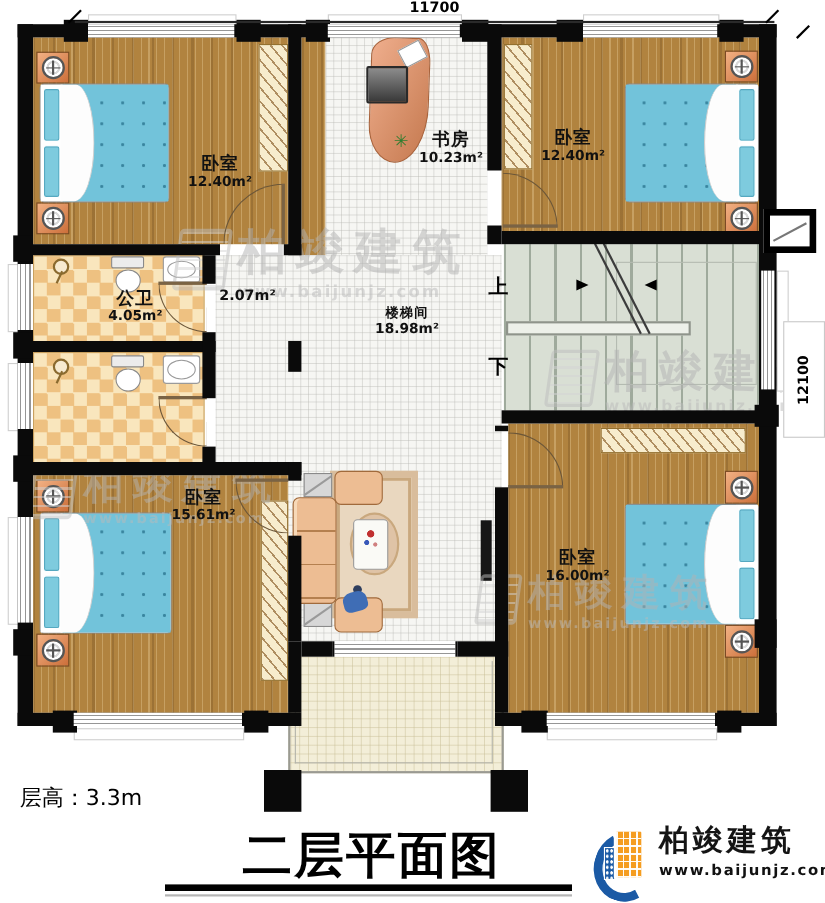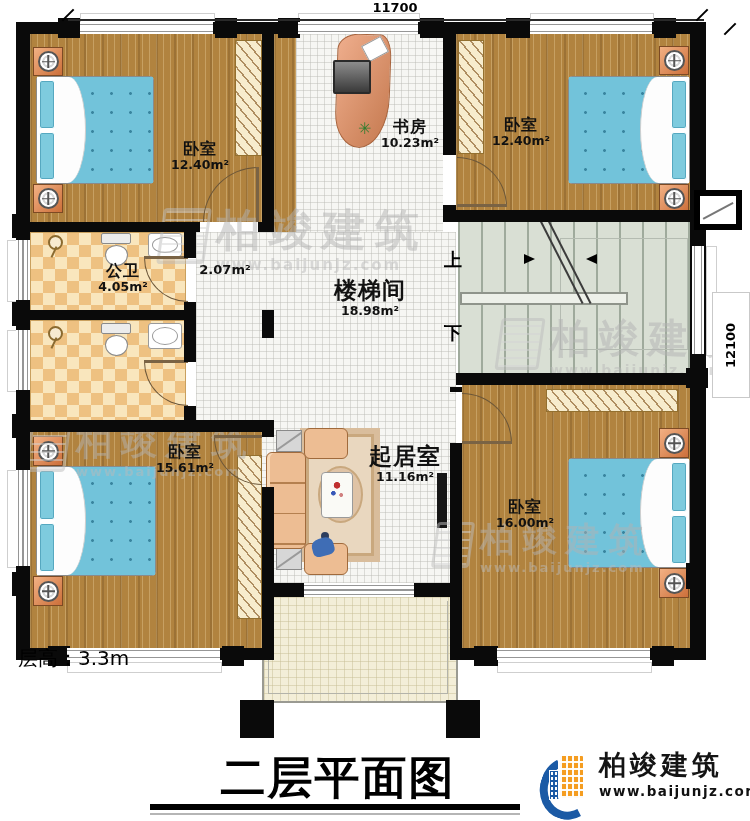--- a/index.html
+++ b/index.html
@@ -78,23 +78,23 @@
   .tv{position:absolute;z-index:16;background:#161616;}
   .handrail{position:absolute;z-index:16;background:#edf0e9;border:2px solid #8f948b;box-sizing:border-box;}
   .breakline{position:absolute;z-index:16;width:2px;background:#3c3c3c;transform-origin:top left;}
   .arrE{position:absolute;z-index:17;width:0;height:0;border-top:5px solid transparent;border-bottom:5px solid transparent;border-left:11px solid #000;}
   .arrW{position:absolute;z-index:17;width:0;height:0;border-top:5px solid transparent;border-bottom:5px solid transparent;border-right:11px solid #000;}
   .landingbox{position:absolute;z-index:15;border:1px solid #b4bbb1;}
   .flue{position:absolute;z-index:43;border:6px solid #000;background:#fff;}
   .flue::after{content:"";position:absolute;left:1px;top:14px;width:34px;height:1.5px;background:#777;transform:rotate(-28deg);}
   
   .rlabel{position:absolute;z-index:50;text-align:center;color:#111;line-height:1.15;}
-  .rlabel .nm{font-size:16px;font-weight:700;letter-spacing:1px;font-family:Liberation Serif, serif;}
+  .rlabel .nm{font-size:16px;font-weight:700;letter-spacing:1px;}
   .rlabel .ar{font-size:12.5px;font-weight:700;}
-  .rlabel.big .nm{font-size:23px;}
+  .rlabel.big .nm{font-size:12px;}
   .updown{position:absolute;z-index:50;font-size:18px;font-weight:700;color:#000;}
   
   .dimline{position:absolute;background:#2a2a2a;z-index:45;}
   .tick{position:absolute;width:16px;height:2px;background:#000;transform:rotate(-45deg);z-index:45;}
   .dimtext{position:absolute;z-index:46;font-size:13px;font-weight:600;color:#000;text-align:center;}
   .witbox{position:absolute;border:1px solid #c9c9c9;z-index:4;}
   .dimbox-r{position:absolute;border:1px solid #c9c9c9;background:#fff;z-index:44;display:flex;align-items:center;justify-content:center;}
   .dimbox-r span{transform:rotate(-90deg);font-size:13px;font-weight:600;white-space:nowrap;}
   
   .wm{position:absolute;z-index:25;display:flex;gap:8px;align-items:flex-start;opacity:.5;pointer-events:none;}
@@ -368,40 +368,36 @@
     <div class="ar" style="font-size:13px">2.07m²</div>
   </div>
   <div class="rlabel big" style="left:325px;top:278px;width:90px">
     <div class="nm">楼梯间</div>
     <div class="ar">18.98m²</div>
   </div>
   <div class="rlabel" style="left:140px;top:443px;width:90px">
     <div class="nm">卧室</div>
     <div class="ar">15.61m²</div>
   </div>
-  <div class="rlabel big" style="left:360px;top:444px;width:90px">
-    <div class="nm">起居室</div>
-    <div class="ar">11.16m²</div>
-  </div>
   <div class="rlabel" style="left:480px;top:498px;width:90px">
     <div class="nm">卧室</div>
     <div class="ar">16.00m²</div>
   </div>
 
   <div class="witbox" style="left:36px;top:54px;width:104px;height:106px"></div>
   <div class="dimline" style="left:68px;top:19px;width:636px;height:2px"></div>
   <div class="tick" style="left:60px;top:14px"></div>
   <div class="tick" style="left:694px;top:14px"></div>
   <div class="tick" style="left:722px;top:28px"></div>
   <div class="dimtext" style="left:345px;top:0;width:100px">11700</div>
   <div class="dimbox-r" style="left:712px;top:292px;width:36px;height:104px">
     <span>12100</span>
   </div>
 
-  <div class="footer" style="left:18px;top:645px">
+  <div class="footer" style="left:18px;top:712px">
     <span>层高：</span><span>3.3m</span>
   </div>
 
   <div class="title-row" style="left:148px;top:748px;width:380px">
     <span class="title-cn">二层平面图</span>
   </div>
   <div class="title-ul1" style="left:150px;top:804px;width:370px;height:6px"></div>
   <div class="title-ul2" style="left:150px;top:813px;width:370px;height:2px"></div>
 
   <div class="logo" style="left:540px;top:750px">

